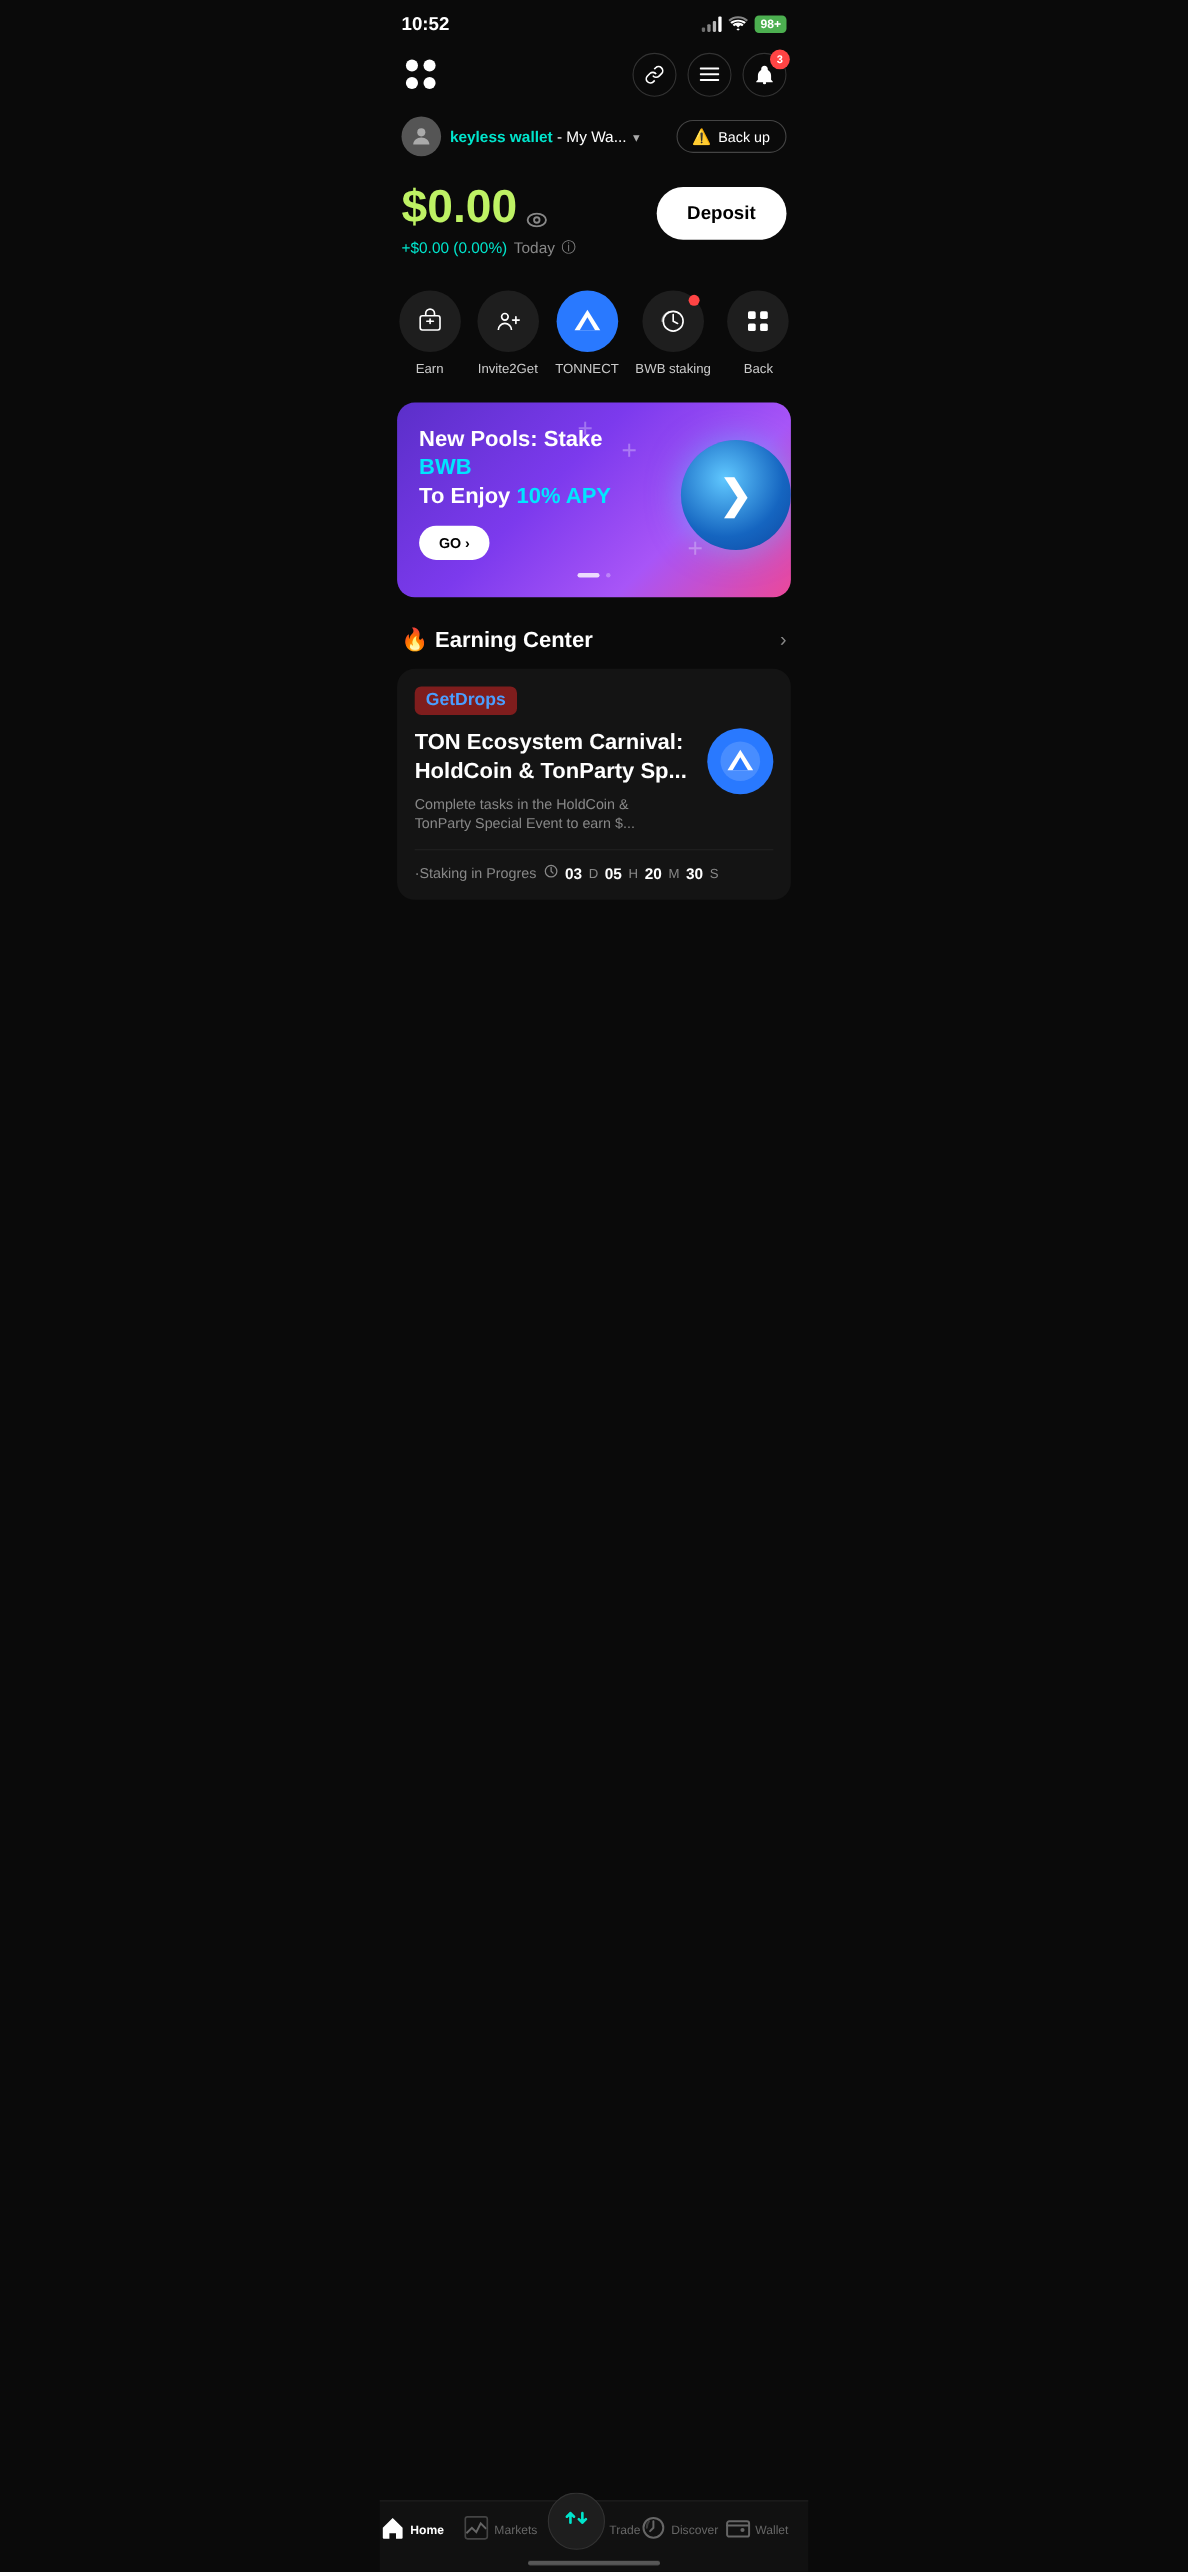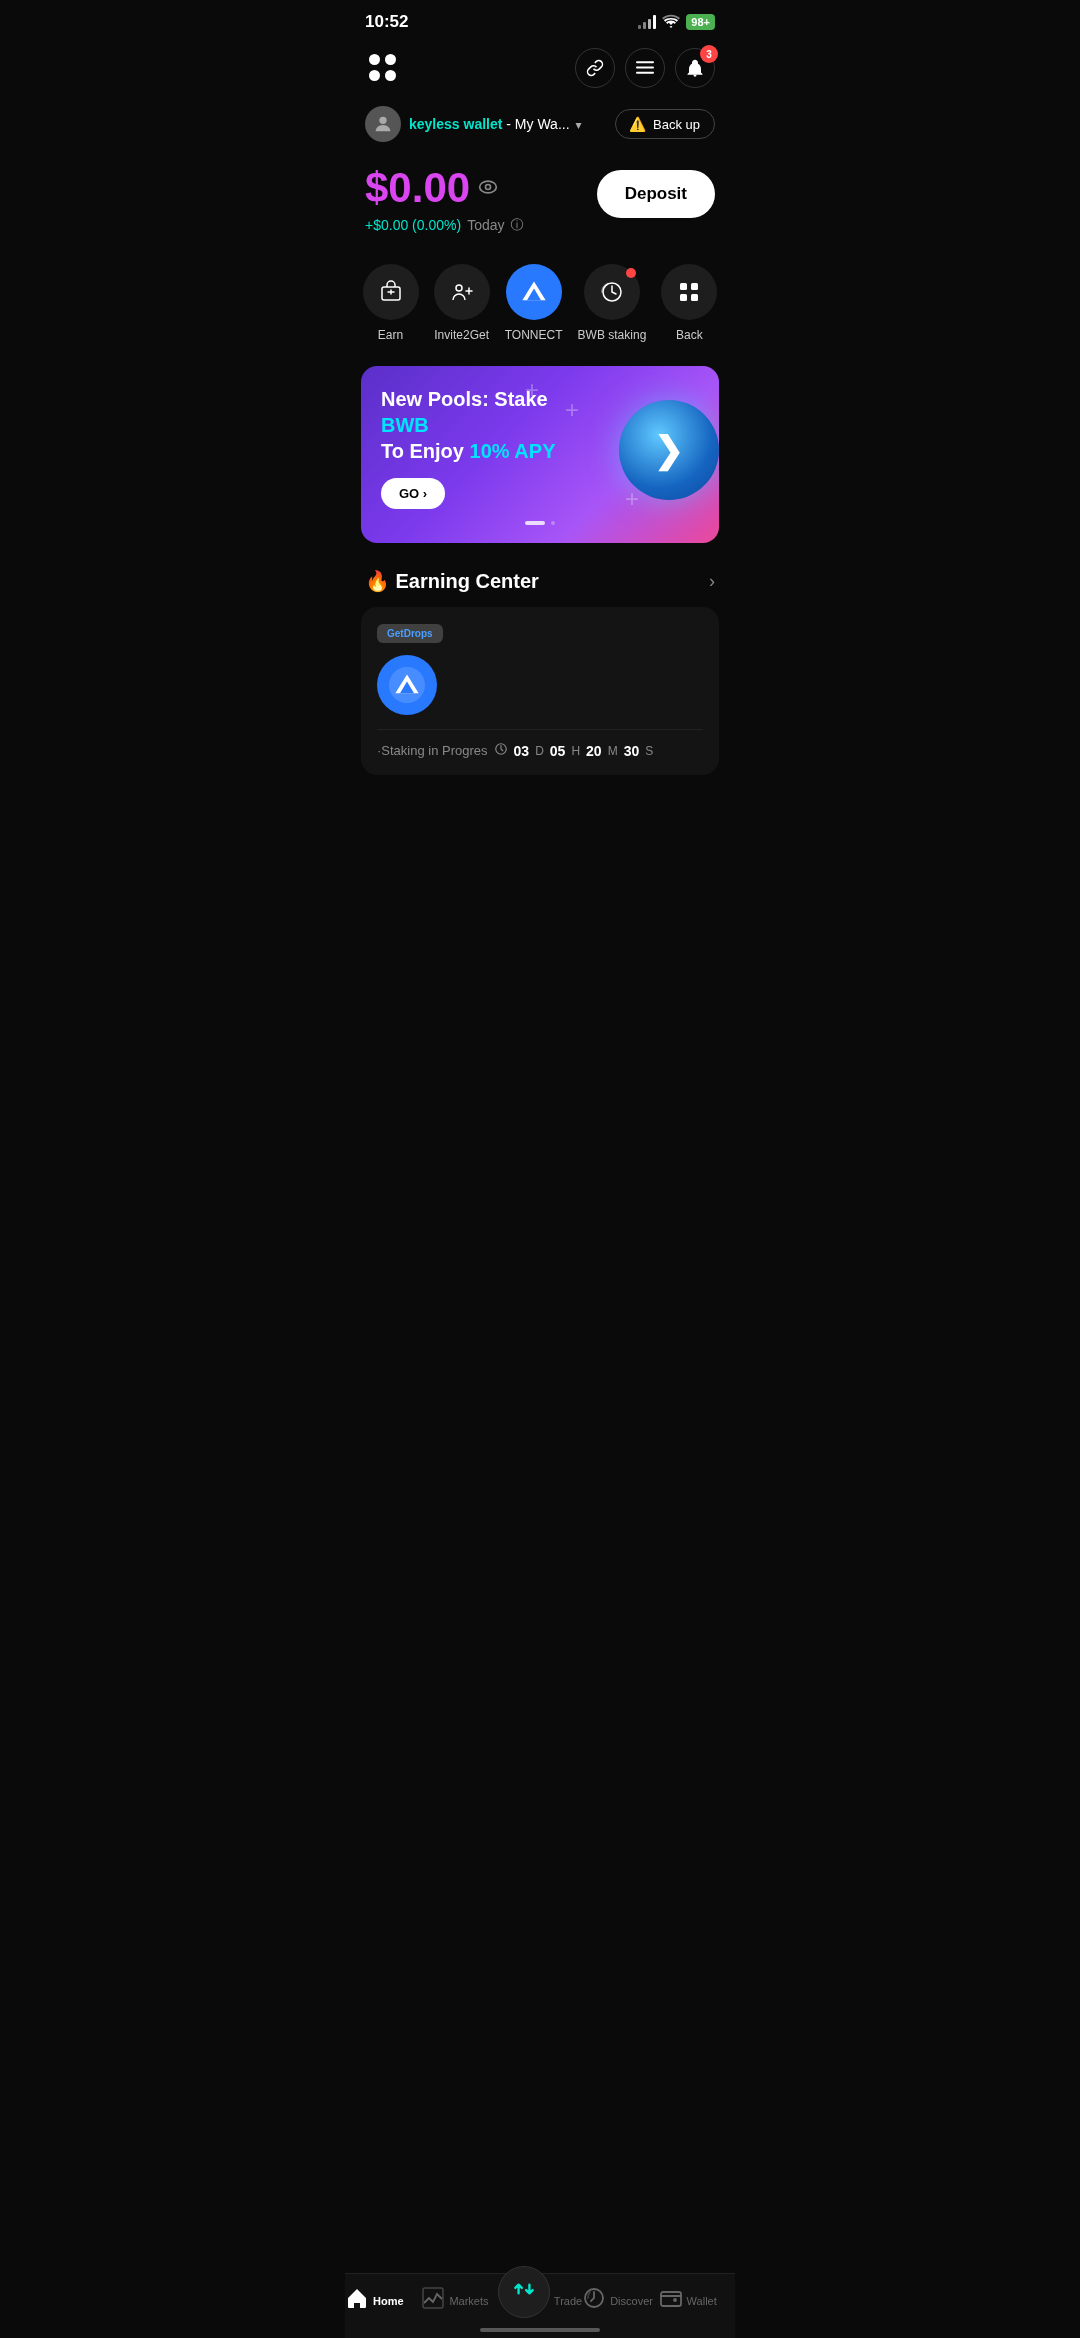--- a/index.html
+++ b/index.html
@@ -176,23 +176,23 @@
     .balance-section {
       padding: 8px 20px 20px;
       display: flex;
       justify-content: space-between;
       align-items: flex-start;
     }
     .balance-left {}
     .balance-amount {
       font-size: 42px;
       font-weight: 700;
-      color: #d946ef;
-      display: flex;
-      align-items: center;
+      color: #bef264;
+      display: flex;
+      align-items: flex-end;
       gap: 8px;
     }
     .eye-icon {
       font-size: 18px;
       color: #888;
       cursor: pointer;
     }
     .balance-change {
       font-size: 14px;
       color: #00e5cc;
@@ -372,23 +372,23 @@
     }
 
     
     .earning-card {
       margin: 0 16px 16px;
       background: #141414;
       border-radius: 16px;
       padding: 16px;
     }
     .card-badge {
-      background: #404040;
+      background: #7f1d1d;
       color: #4a9eff;
-      font-size: 10px;
+      font-size: 16px;
       font-weight: 600;
       padding: 4px 10px;
       border-radius: 6px;
       display: inline-block;
       margin-bottom: 12px;
     }
     .card-content {
       display: flex;
       justify-content: space-between;
       align-items: flex-start;
@@ -703,20 +703,28 @@
 </div>
 
 <div class="section-header">
   <span class="section-title">🔥 Earning Center</span>
   <span class="section-arrow">›</span>
 </div>
 
 <div class="earning-card">
   <span class="card-badge">GetDrops</span>
   <div class="card-content">
+    <div class="card-text">
+      <div class="card-title">
+        TON Ecosystem Carnival:<br>HoldCoin &amp; TonParty Sp...
+      </div>
+      <div class="card-desc">
+        Complete tasks in the HoldCoin &amp;<br>TonParty Special Event to earn $...
+      </div>
+    </div>
     <div class="card-icon">
       <div class="card-icon-inner">
         <svg width="28" height="28" viewBox="0 0 24 24" fill="white">
           <polygon points="12,3 22,19 2,19" fill="white"></polygon>
           <polygon points="12,9 18,19 6,19" fill="#2979ff"></polygon>
         </svg>
       </div>
     </div>
   </div>
   <div class="card-timer">

